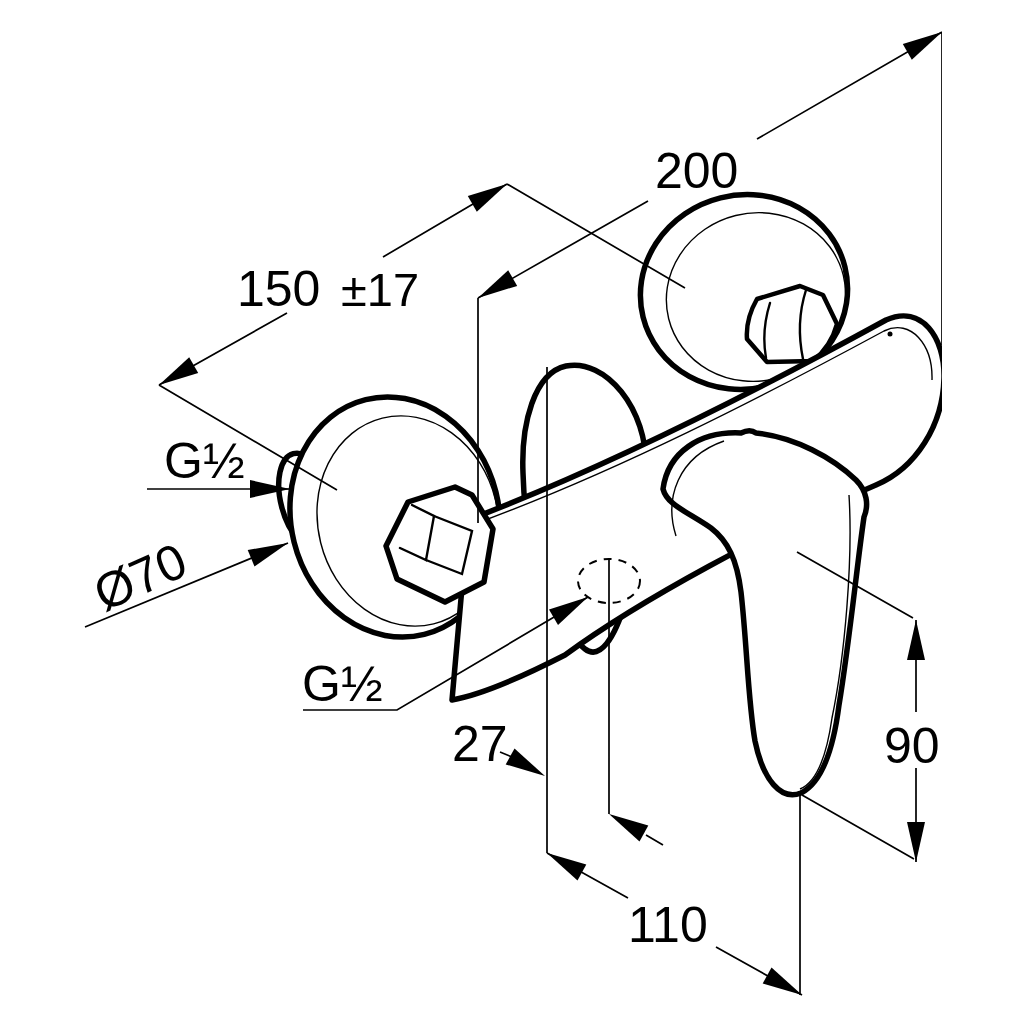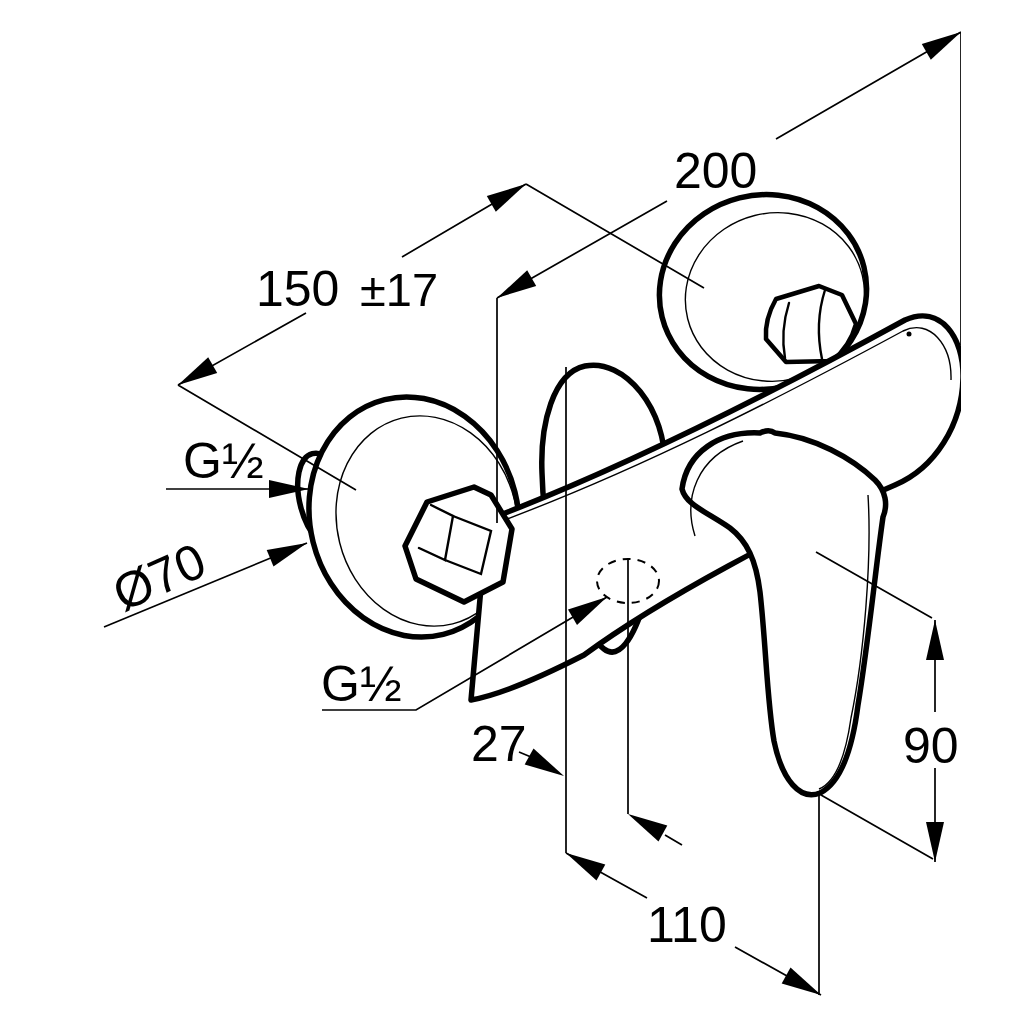--- a/index.html
+++ b/index.html
@@ -1,16 +1,16 @@
 <!DOCTYPE html>
 <html><head>
 <meta charset="utf-8">
 <style>
   html,body{margin:0;padding:0;background:#ffffff;}
-  #stage{width:942px;height:1030px;background:#ffffff;position:relative;overflow:hidden;padding-left:19px;}
+  #stage{width:942px;height:1030px;background:#ffffff;position:relative;overflow:hidden;}
   svg{display:block;}
   text{font-family:"Liberation Sans", sans-serif;fill:#000000;}
   .dimtxt{font-size:50px;}
   .dimtxt-sm{font-size:47px;}
   .outline{fill:#ffffff;stroke:#000000;stroke-width:5.5;stroke-linecap:round;stroke-linejoin:round;}
   .outline-med{fill:#ffffff;stroke:#000000;stroke-width:4.5;stroke-linejoin:round;}
   .facet{fill:none;stroke:#000000;stroke-width:2.4;stroke-linecap:round;}
   .thin{fill:none;stroke:#000000;stroke-width:1.4;}
   .dim{fill:none;stroke:#000000;stroke-width:1.7;}
   .dashed{fill:none;stroke:#000000;stroke-width:2;stroke-dasharray:8 7;}

